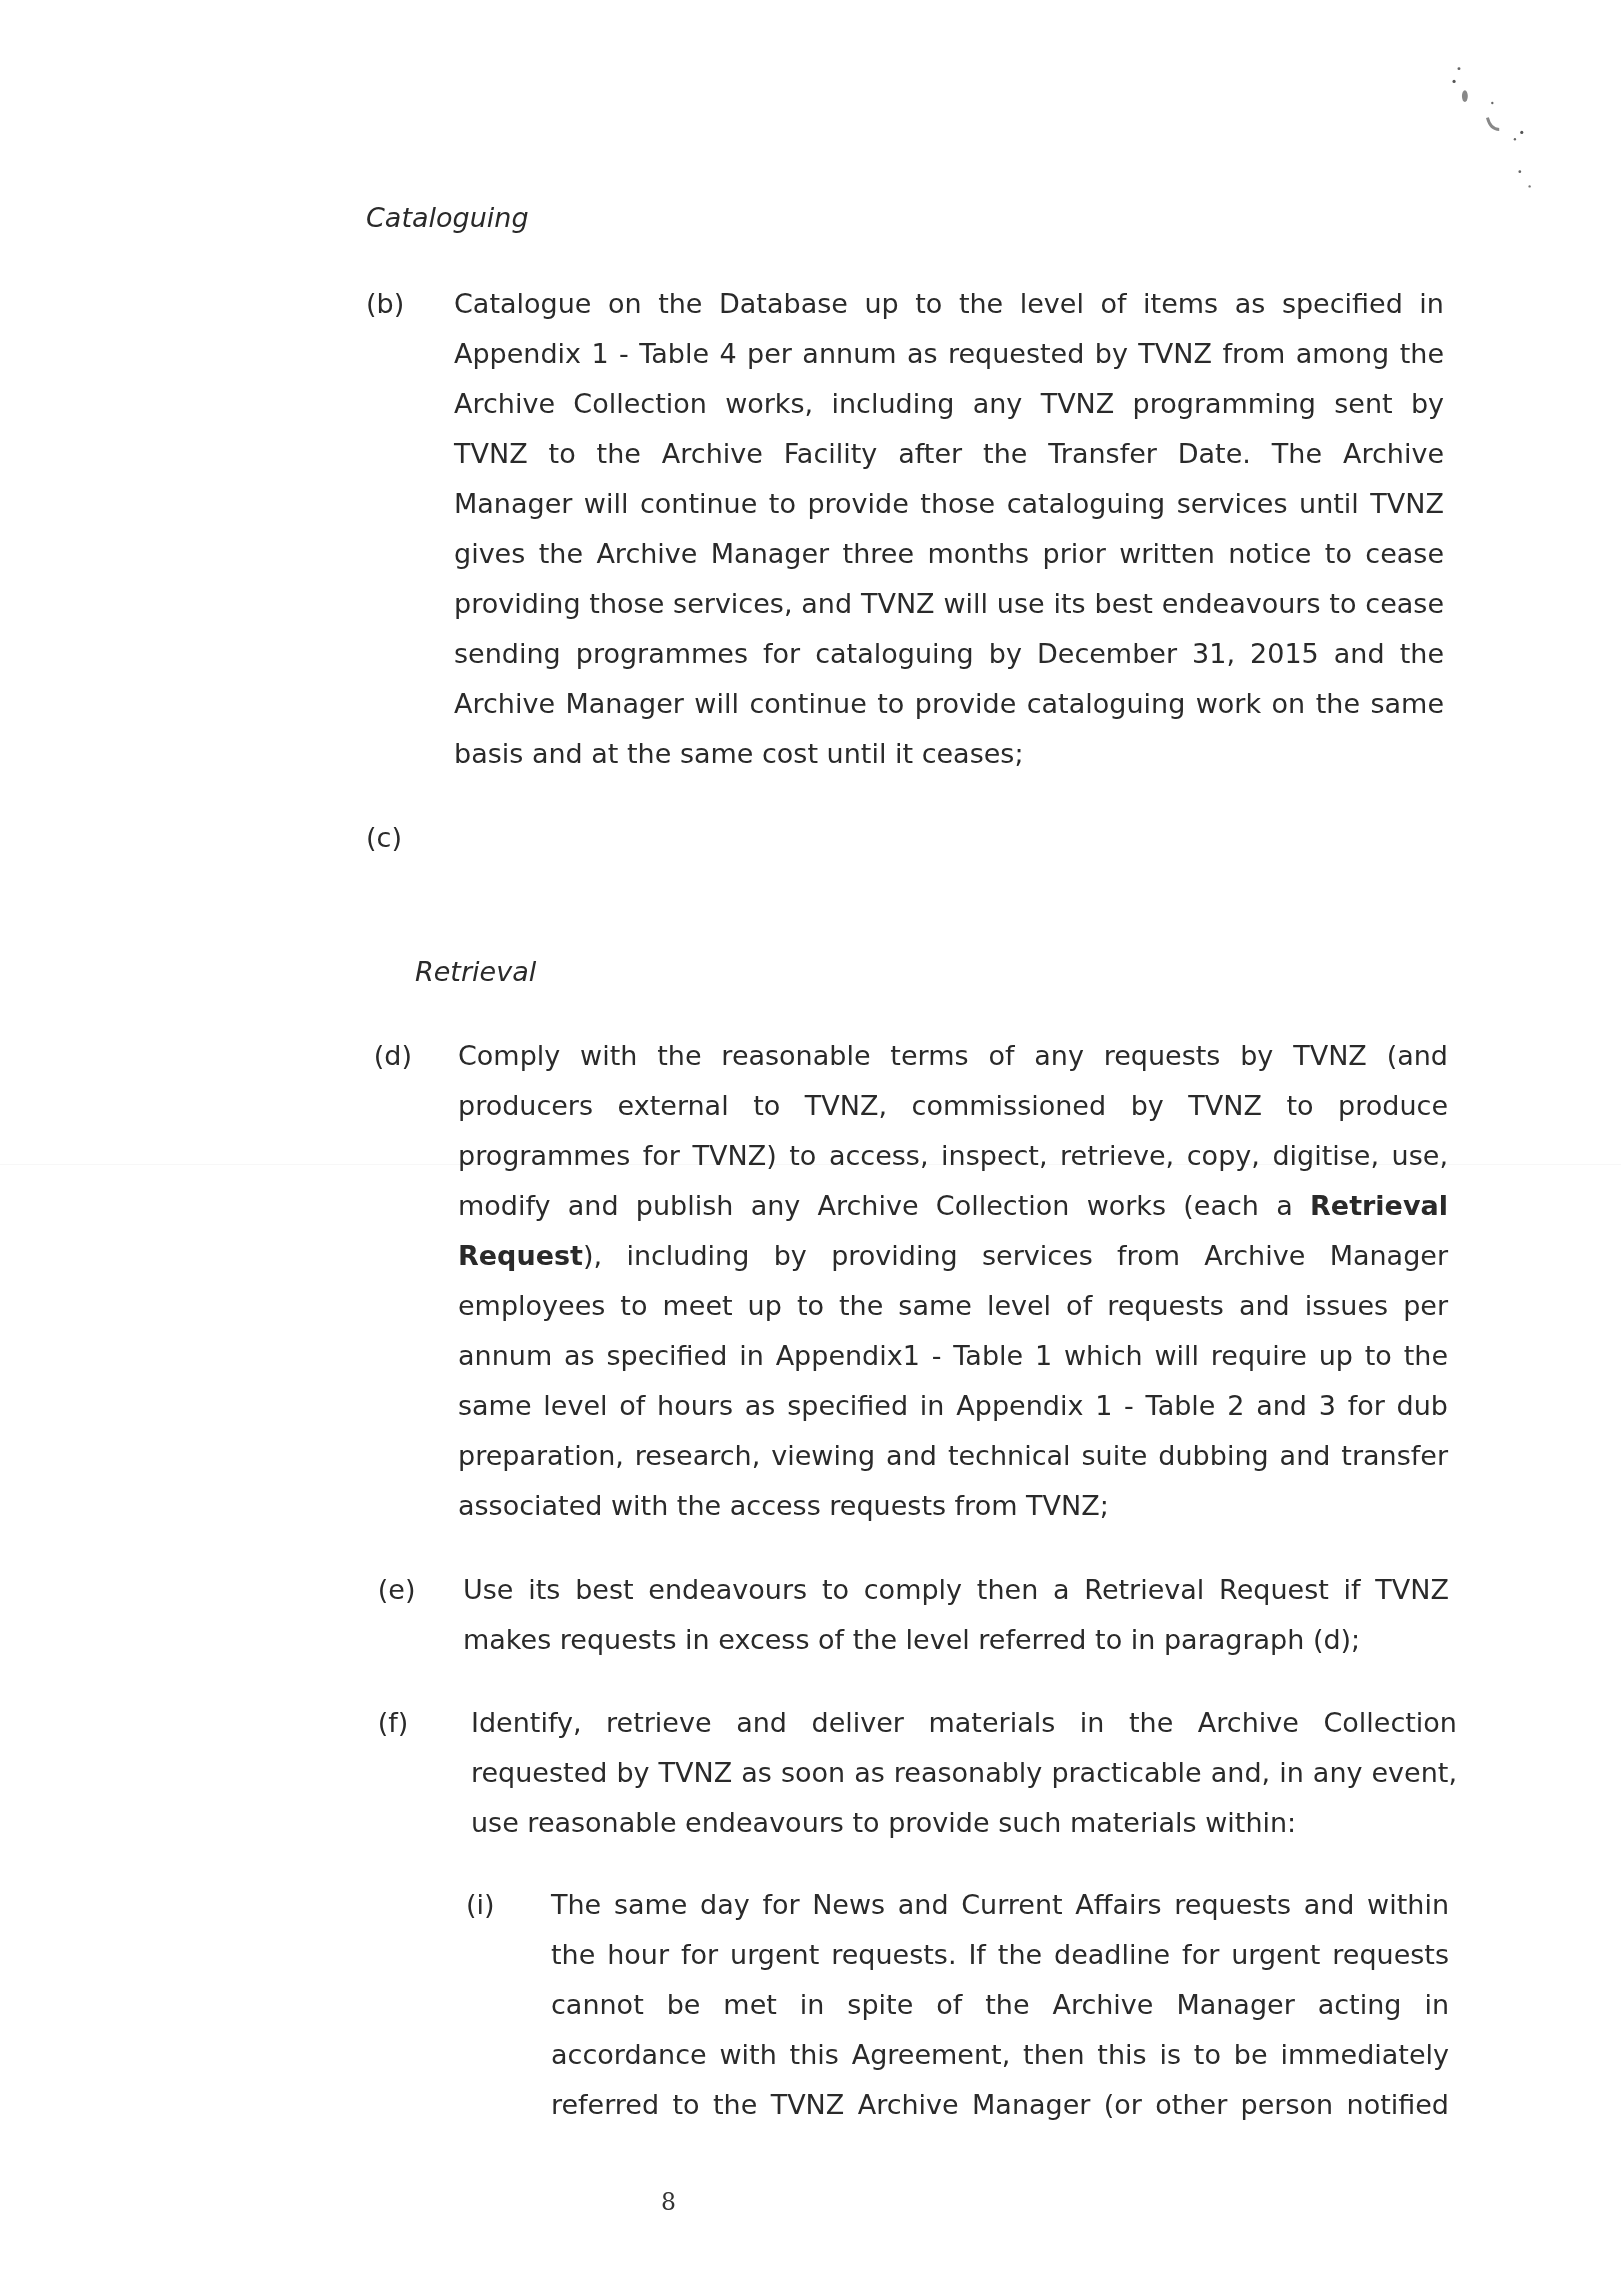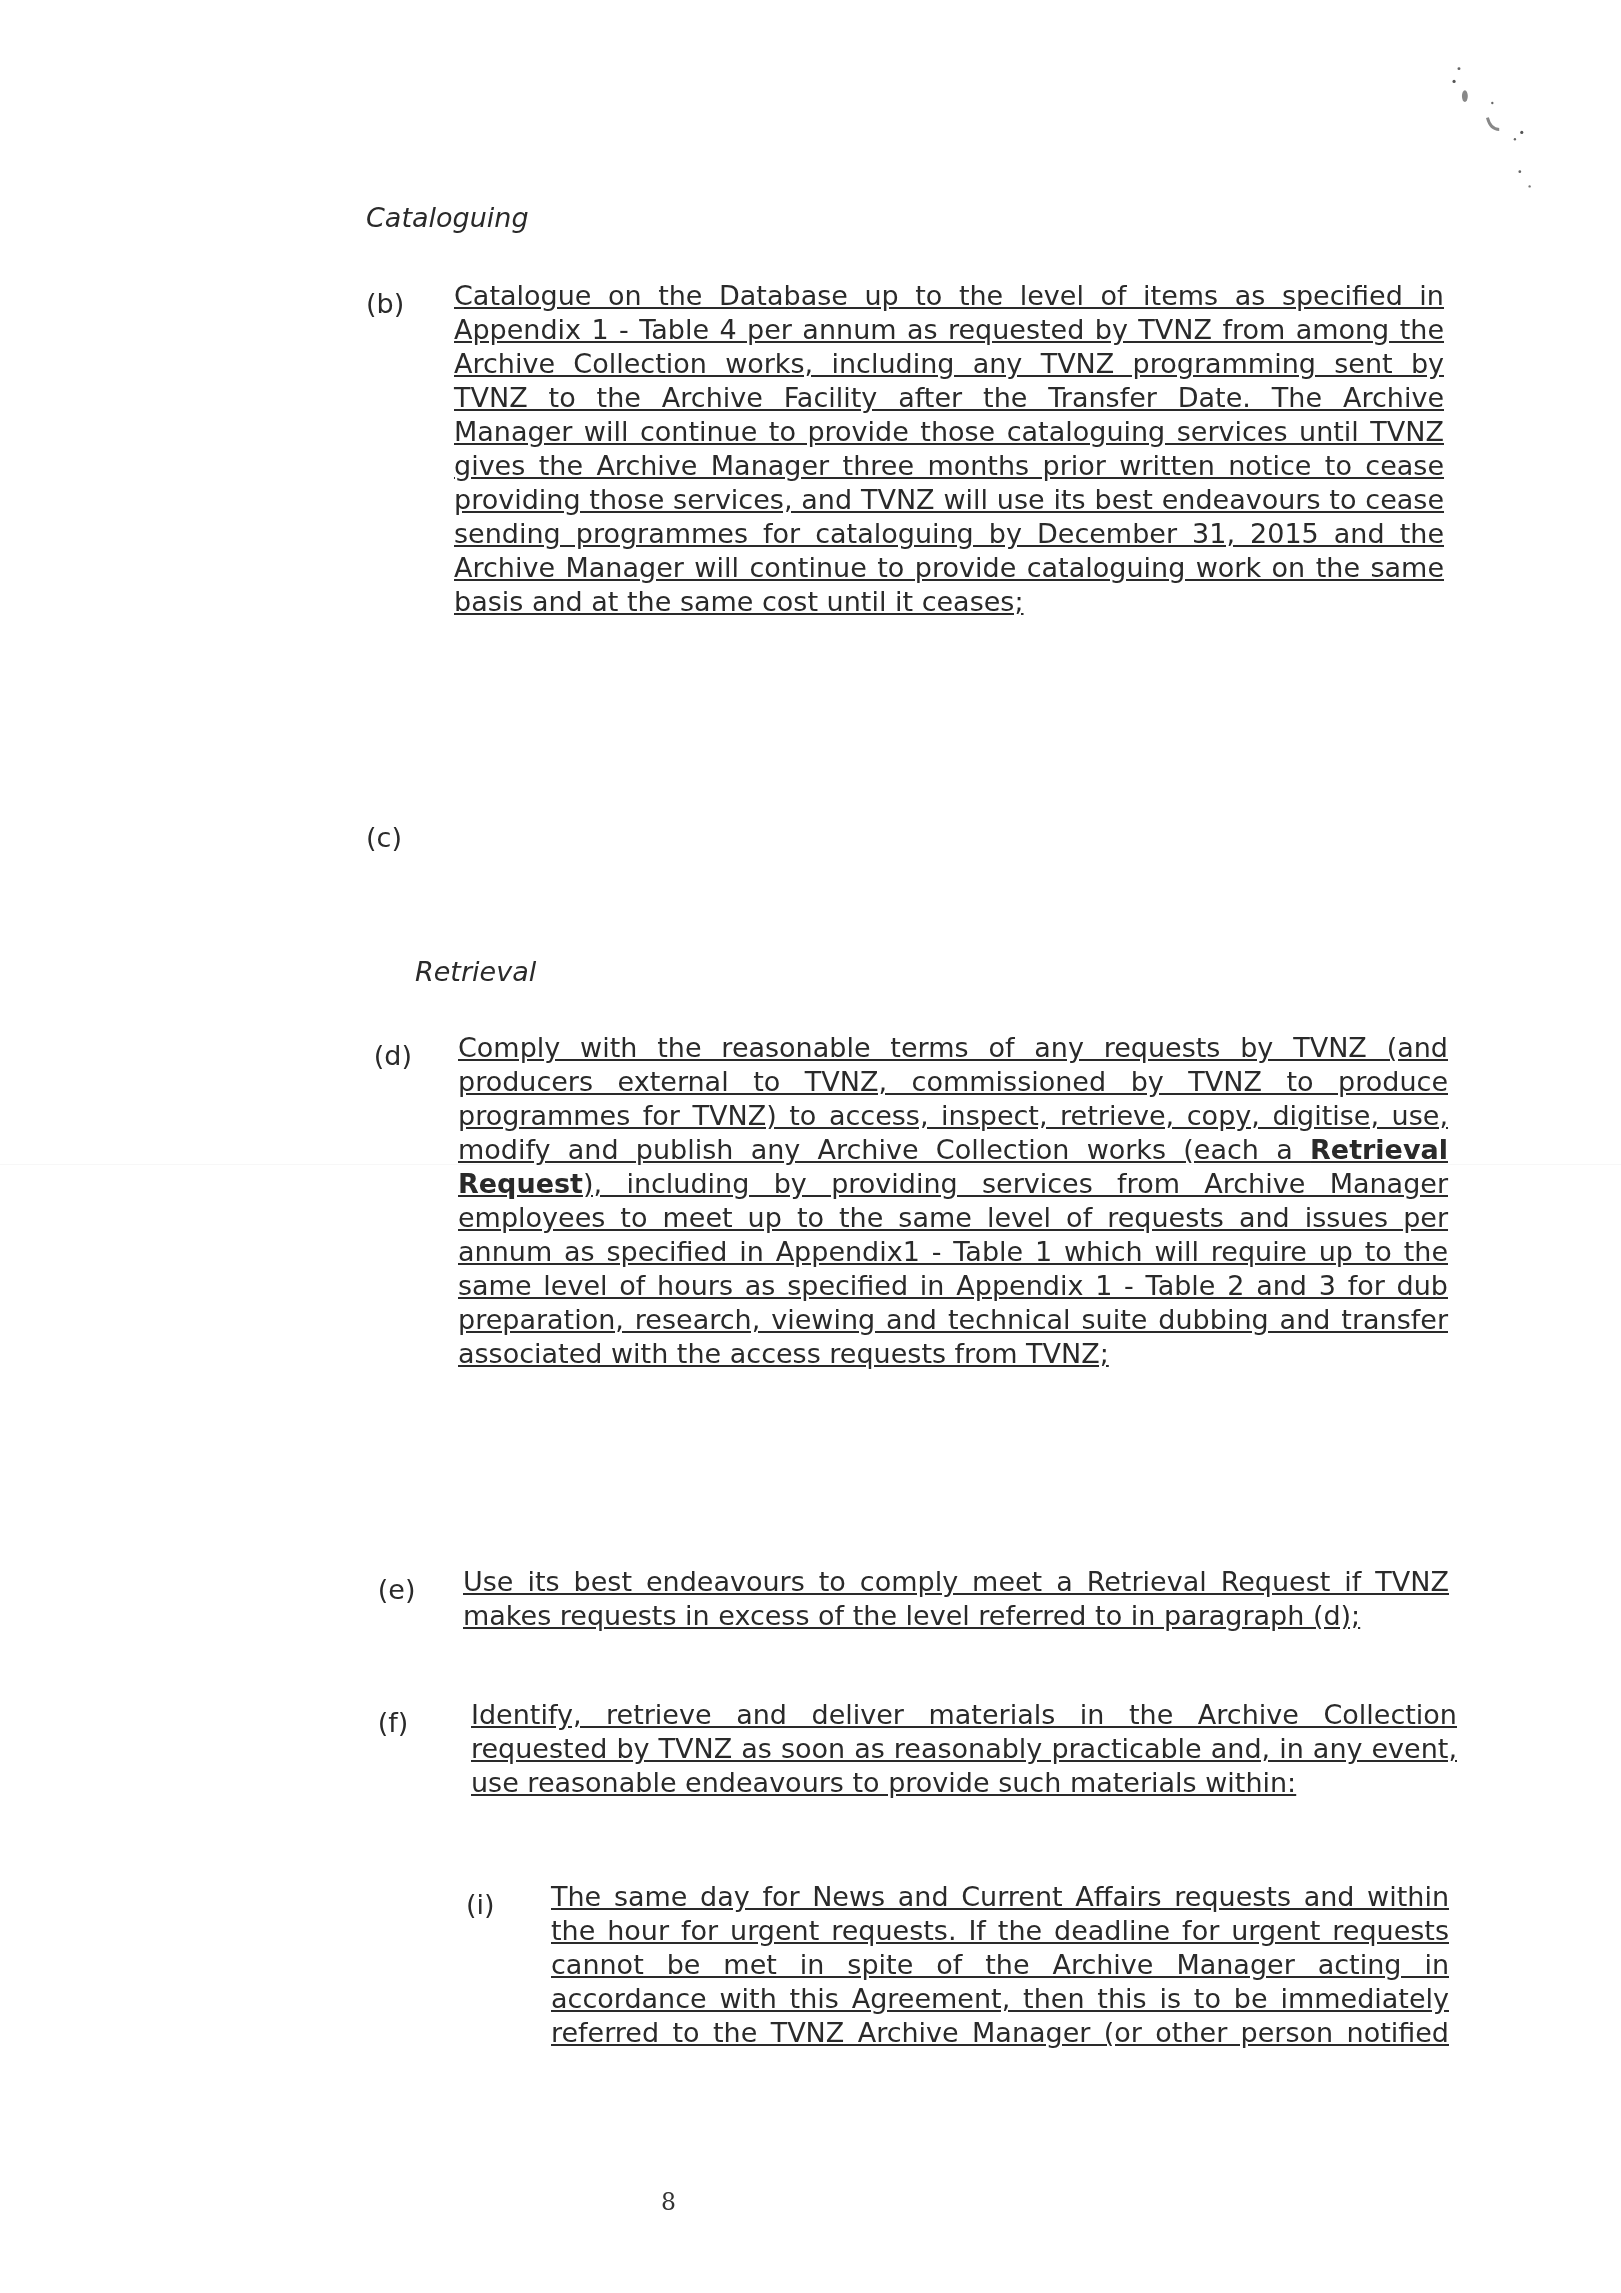--- a/index.html
+++ b/index.html
@@ -9,22 +9,22 @@
     }
     .page { position: absolute; left: 0; top: 0; width: 1337px; height: 2294px; }
     .heading {
       position: absolute; left: 366px; font-style: italic; font-size: 27px; color: #2a2a2a;
     }
     .clause { position: absolute; left: 366px; width: 1078px; }
     .label {
       position: absolute; left: 0; top: 0; font-size: 27px; line-height: 50px;
     }
     .body-text {
-      position: absolute; font-size: 27px; line-height: 34px; text-align: justify;
-      text-align-last: left; letter-spacing: 0px; text-decoration: underline;
+      position: absolute; font-size: 27px; line-height: 50px; text-align: justify;
+      text-align-last: left; letter-spacing: 0px;
     }
     .body-text b { font-weight: bold; }
     .page-number {
       position: absolute; left: 0; right: 0; top: 2188px; text-align: center;
       font-family: "DejaVu Serif", serif; font-size: 23.5px; color: #333;
     }
     .scan-marks { position: absolute; left: 1451px; top: 49px; width: 118px; height: 157px; }
     .faint-line {
       position: absolute; left: 0; width: 1621px; height: 1px; background: rgba(0,0,0,0.03);
     }
@@ -61,21 +61,21 @@
 
   <div class="heading" style="top:956px; left:370px;margin-left:45px;">Retrieval</div>
 
   <div class="clause" style="top:1031px; height:510px;">
     <span class="label" style="left:7.8px;">(d)</span>
     <div class="body-text" style="left:92px; width:990px;"><span>Comply with the reasonable terms of any requests by TVNZ (and producers external to TVNZ, commissioned by TVNZ to produce programmes for TVNZ) to access, inspect, retrieve, copy, digitise, use, modify and publish any Archive Collection works (each a </span><b>Retrieval Request</b><span>), including by providing services from Archive Manager employees to meet up to the same level of requests and issues per annum as specified in Appendix1 - Table 1 which will require up to the same level of hours as specified in Appendix 1 - Table 2 and 3 for dub preparation, research, viewing and technical suite dubbing and transfer associated with the access requests from TVNZ;</span></div>
   </div>
 
   <div class="clause" style="top:1565px; height:108px;">
     <span class="label" style="left:11.8px;">(e)</span>
-    <div class="body-text" style="left:97px; width:986px;">Use its best endeavours to comply meet a Retrieval Request if TVNZ makes requests in excess of the level referred to in paragraph (d);</div>
+    <div class="body-text" style="left:97px; width:986px;">Use its best endeavours to comply then a Retrieval Request if TVNZ makes requests in excess of the level referred to in paragraph (d);</div>
   </div>
 
   <div class="clause" style="top:1698px; height:157px;">
     <span class="label" style="left:11.8px;">(f)</span>
     <div class="body-text" style="left:97px; width:986px;margin-left:8px;">Identify, retrieve and deliver materials in the Archive Collection requested by TVNZ as soon as reasonably practicable and, in any event, use reasonable endeavours to provide such materials within:</div>
   </div>
 
   <div class="clause" style="top:1880px; height:265px;">
     <span class="label" style="left:100px;">(i)</span>
     <div class="body-text" style="left:185px; width:898px; text-align-last: justify;">The same day for News and Current Affairs requests and within the hour for urgent requests.  If the deadline for urgent requests cannot be met in spite of the Archive Manager acting in accordance with this Agreement, then this is to be immediately referred to the TVNZ Archive Manager (or other person notified</div>

